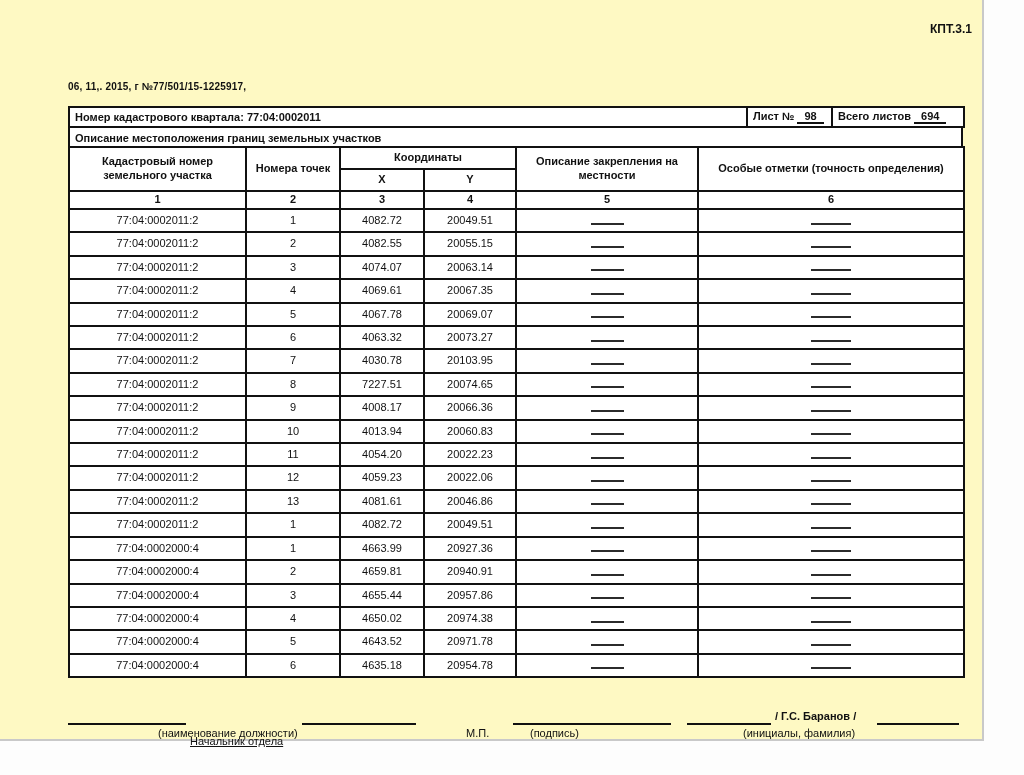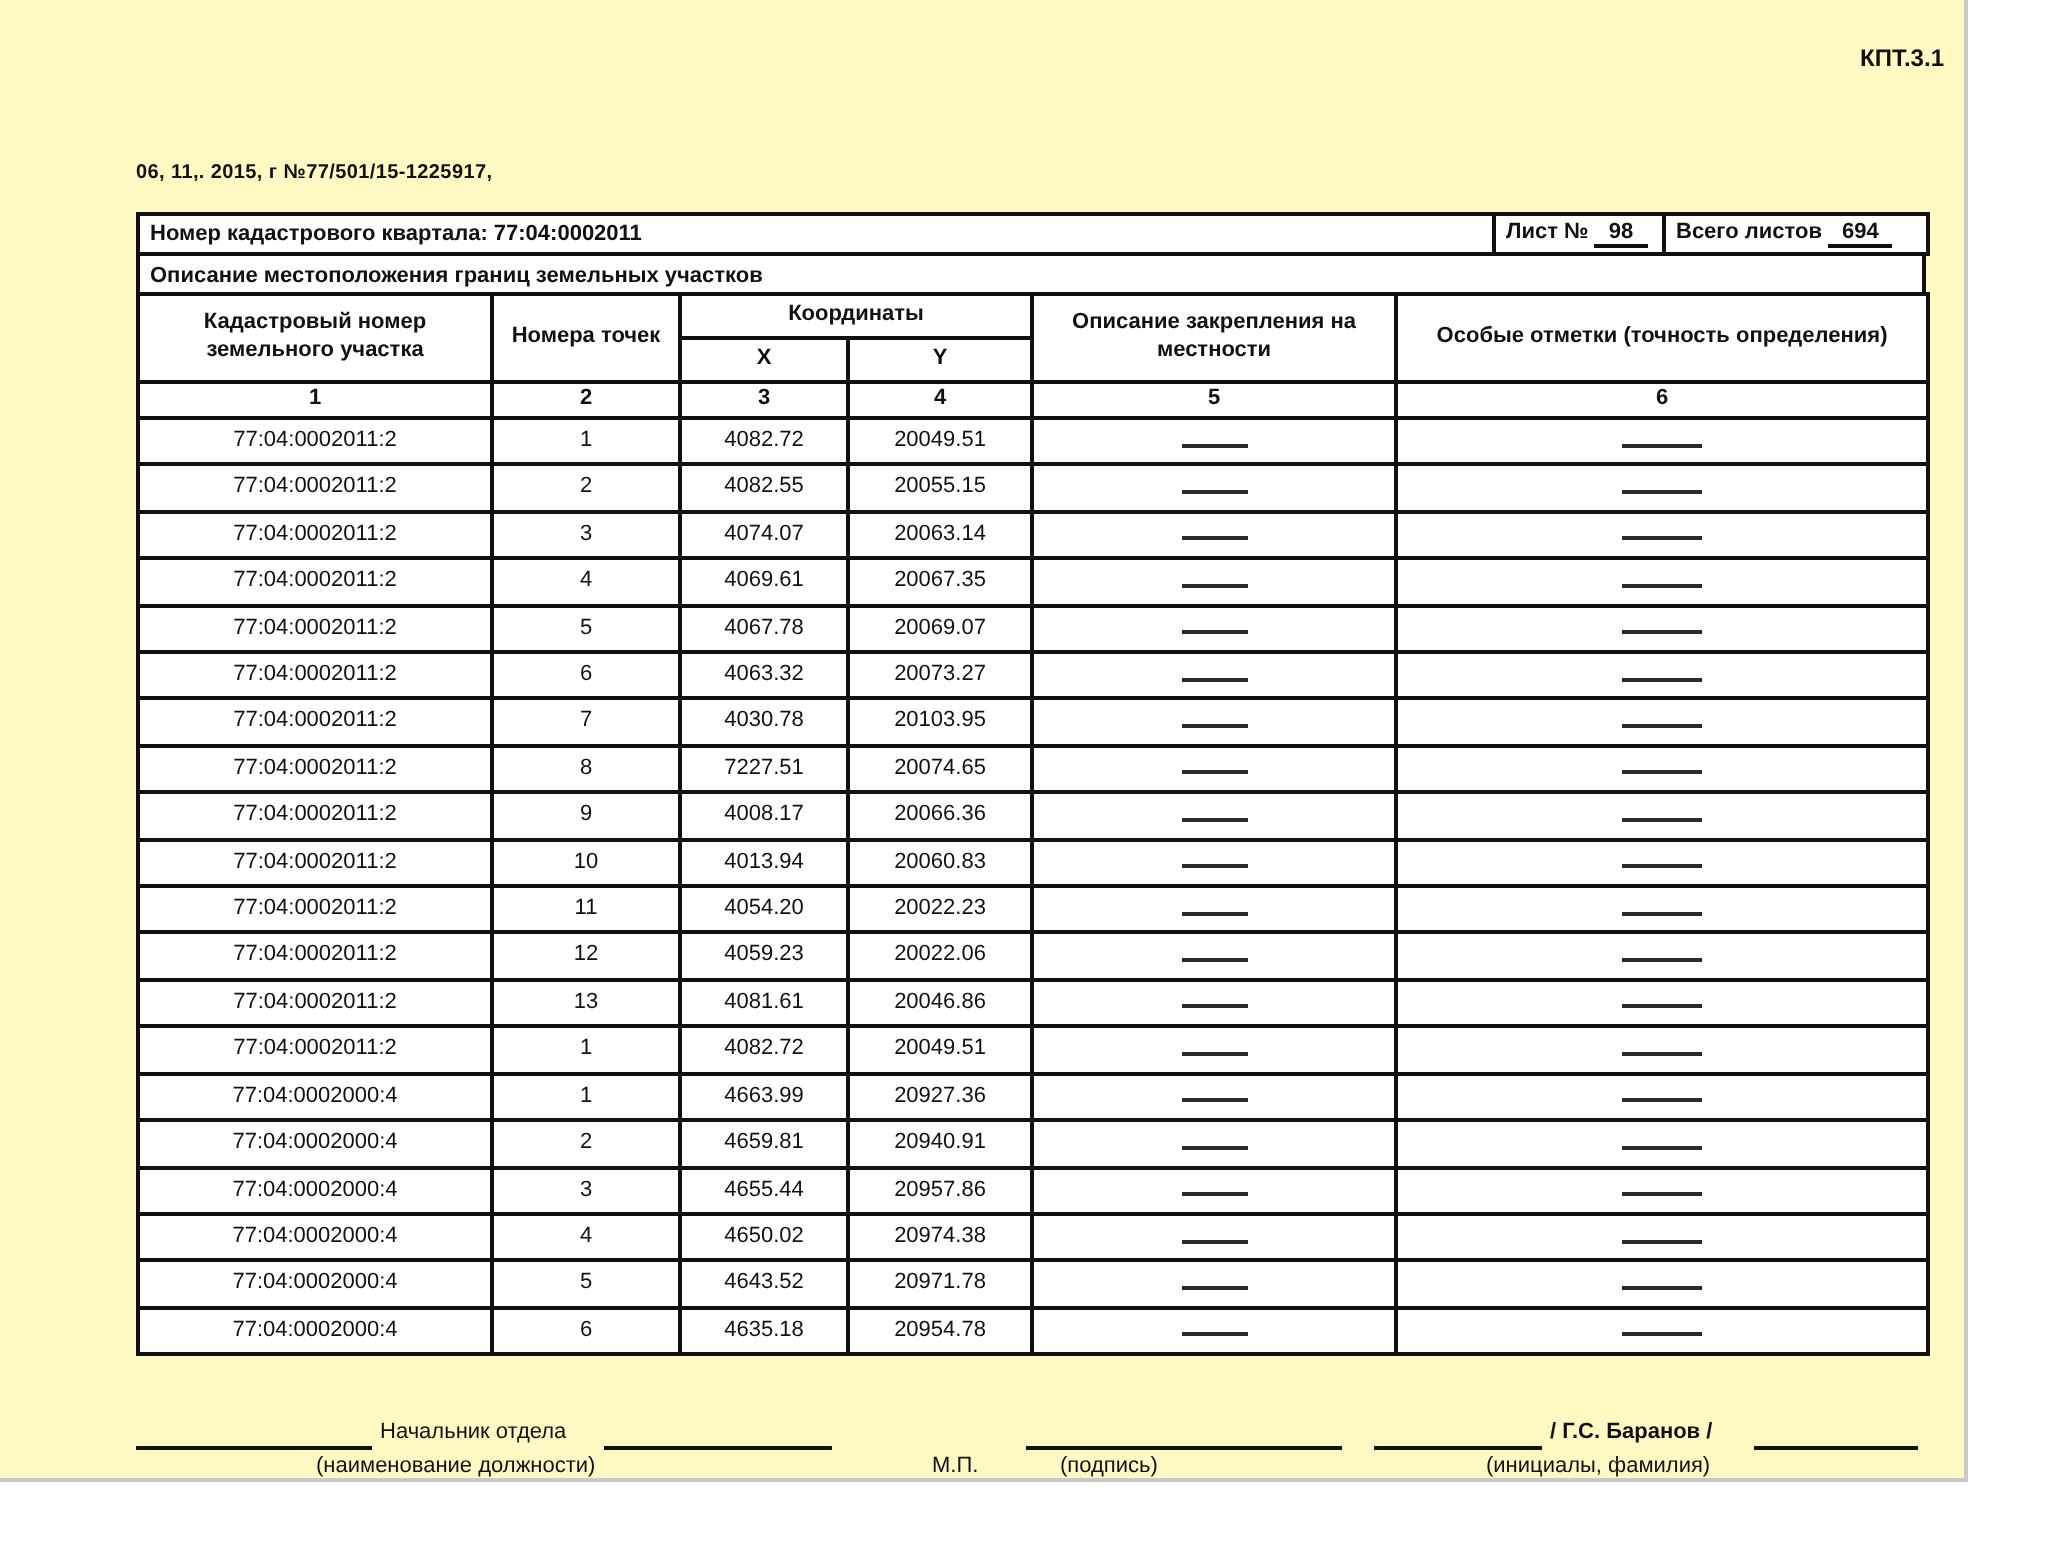--- a/index.html
+++ b/index.html
@@ -349,20 +349,20 @@
     </tr>
   </tbody>
   </table>
 
   <div class="sig-line" style="left:68px;  width:118px;"></div>
   <div class="sig-line" style="left:302px; width:114px;"></div>
   <div class="sig-line" style="left:513px; width:158px;"></div>
   <div class="sig-line" style="left:687px; width:84px;"></div>
   <div class="sig-line" style="left:877px; width:82px;"></div>
 
-  <div class="footer-item" style="left:190px; top:710px;">Начальник отдела</div>
+  <div class="footer-item" style="left:190px; top:735px;text-decoration:underline;">Начальник отдела</div>
   <div class="footer-item cap" style="left:158px; top:727px; width:190px;">(наименование должности)</div>
   <div class="footer-item" style="left:466px; top:727px;">М.П.</div>
   <div class="footer-item cap" style="left:530px; top:727px; width:125px;">(подпись)</div>
   <div class="footer-item bold" style="left:775px; top:710px;">/ Г.С. Баранов /</div>
   <div class="footer-item cap" style="left:743px; top:727px; width:160px;">(инициалы, фамилия)</div>
 
 </div>
 
 </body></html>

